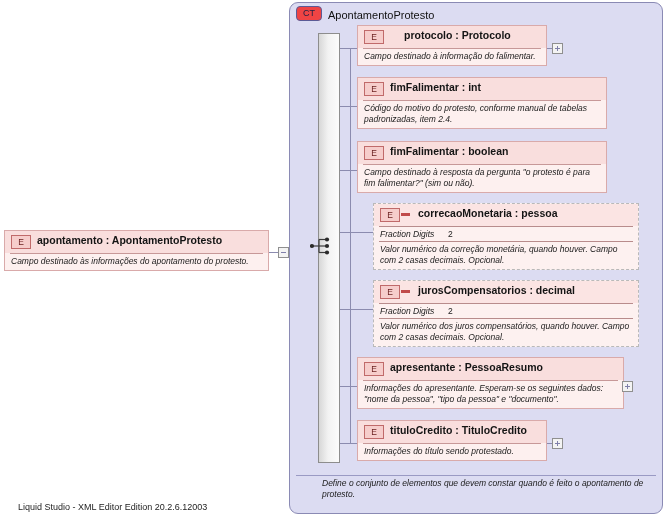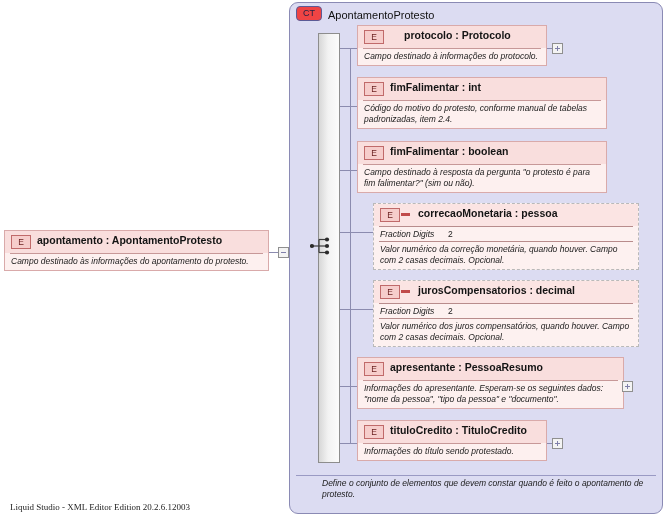--- a/index.html
+++ b/index.html
@@ -155,27 +155,27 @@
     font-size: 8.5px;
     font-style: italic;
     color: #1a1a1a;
     white-space: nowrap;
     font-family: "Liberation Sans", sans-serif;
     margin-left: 44px;
   }
 
   .statusbar {
     position: absolute;
-    left: 4px; bottom: 0;
+    left: 12px; bottom: 0;
     width: 282px; height: 22px;
     font-size: 9px;
     color: #1d1d1d;
     line-height: 22px;
     padding-left: 6px;
-    font-family: Liberation Serif, serif;
+    font-family: Liberation Sans, sans-serif;
     white-space: nowrap;
   }
 </style>
 </head>
 <body>
 
 <div id="root">
 
   <div class="ebox solid" id="root-ebox" style="left:4px; top:230px; width:265px;">
     <div class="hdr">
@@ -212,21 +212,21 @@
 
   <div class="vline" style="left:350px; top:48px; height:395px;"></div>
 
   <div class="hline" style="left:340px; top:48px; width:23px;"></div>
   <div class="ebox solid" style="left:357px; top:25px; width:190px;">
     <div class="hdr">
       <span class="eicon">E</span>
       <span class="ename" style="left:46px;">protocolo : Protocolo</span>
     </div>
     <div class="sep"></div>
-    <div class="edesc">Campo destinado à informações do protocolo.</div>
+    <div class="edesc">Campo destinado à informação do falimentar.</div>
   </div>
   <div class="hline" style="left:547px; top:48px; width:6px;"></div>
   <div class="pmbox" style="left:552px; top:43px;">
     <span class="bar-h"></span>
     <span class="bar-v"></span>
   </div>
 
   <div class="hline" style="left:340px; top:106px; width:23px;"></div>
   <div class="ebox solid" style="left:357px; top:77px; width:250px;">
     <div class="hdr">

